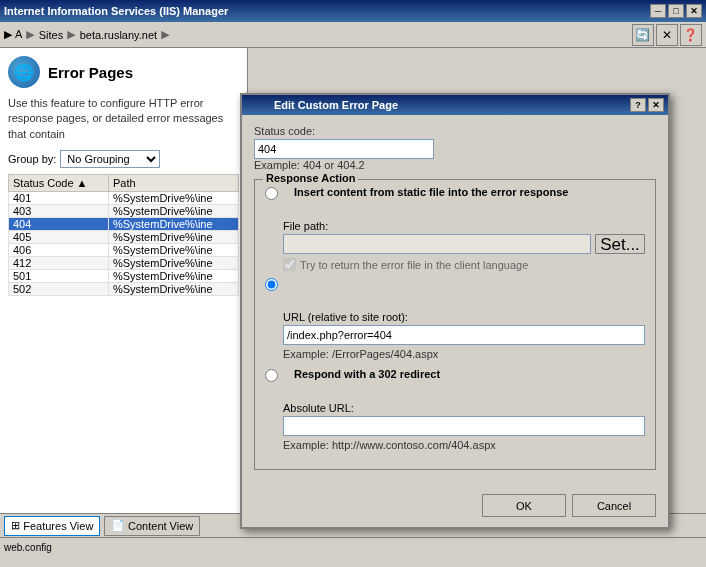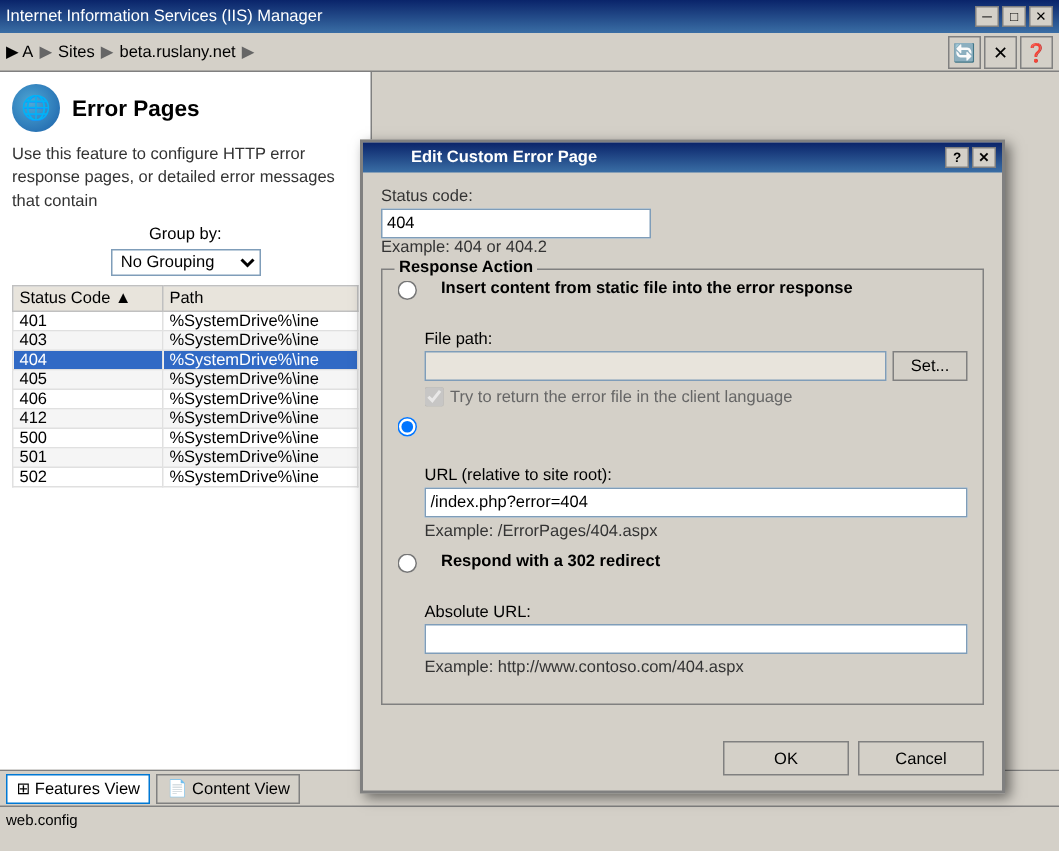--- a/index.html
+++ b/index.html
@@ -15,21 +15,21 @@
 
     
     .title-bar {
       background: linear-gradient(to bottom, #0a246a, #3a6ea5);
       color: white;
       height: 22px;
       display: flex;
       align-items: center;
       padding: 0 4px;
       font-size: 11px;
-      font-weight: normal;
+      font-weight: bold;
     }
     .title-bar-text { flex: 1; }
     .title-bar-buttons { display: flex; gap: 2px; }
     .title-btn {
       width: 16px; height: 14px;
       background: #d4d0c8;
       border: 1px solid #808080;
       font-size: 9px;
       display: flex; align-items: center; justify-content: center;
       cursor: pointer; color: black;
@@ -81,21 +81,21 @@
       width: 32px; height: 32px;
       background: radial-gradient(circle at 40% 40%, #4fa8d5, #1a5fa8);
       border-radius: 50%;
       display: flex; align-items: center; justify-content: center;
       color: white; font-size: 16px;
     }
     .panel-title { font-size: 15px; font-weight: bold; color: #000; }
     .panel-desc { font-size: 11px; color: #333; margin-bottom: 8px; line-height: 1.4; }
 
     .group-by-row {
-      display: flex; align-items: center; gap: 4px; margin-bottom: 6px; flex-direction: column;
+      display: flex; align-items: center; gap: 4px; margin-bottom: 6px;
     }
     .group-by-label { font-size: 11px; }
     .group-by-select {
       border: 1px solid #7f9db9;
       background: white;
       height: 18px; font-size: 11px;
       padding: 0 2px;
       width: 100px;
     }
 
@@ -222,21 +222,21 @@
       background: white;
       font-size: 11px; padding: 0 3px;
     }
     .input-disabled {
       background: #e8e4dc;
     }
     .set-btn {
       width: 50px; height: 20px;
       background: #d4d0c8;
       border: 1px solid #808080;
-      font-size: 11px; cursor: pointer;
+      font-size: 17px; cursor: pointer;
     }
     .checkbox-row {
       display: flex; align-items: center; gap: 4px;
       padding-left: 18px; margin-bottom: 6px;
     }
     .checkbox-row label { font-size: 11px; color: #666; }
 
     .dialog-footer {
       display: flex; justify-content: flex-end; gap: 6px;
       padding: 6px 12px 10px;
@@ -318,24 +318,20 @@
           </tr>
           <tr>
             <td>406</td>
             <td>%SystemDrive%\ine</td>
           </tr>
           <tr>
             <td>412</td>
             <td>%SystemDrive%\ine</td>
           </tr>
           <tr>
-            <td>500</td>
-            <td>%SystemDrive%\ine</td>
-          </tr>
-          <tr>
             <td>501</td>
             <td>%SystemDrive%\ine</td>
           </tr>
           <tr>
             <td>502</td>
             <td>%SystemDrive%\ine</td>
           </tr>
         </tbody>
     </table>
   </div>

